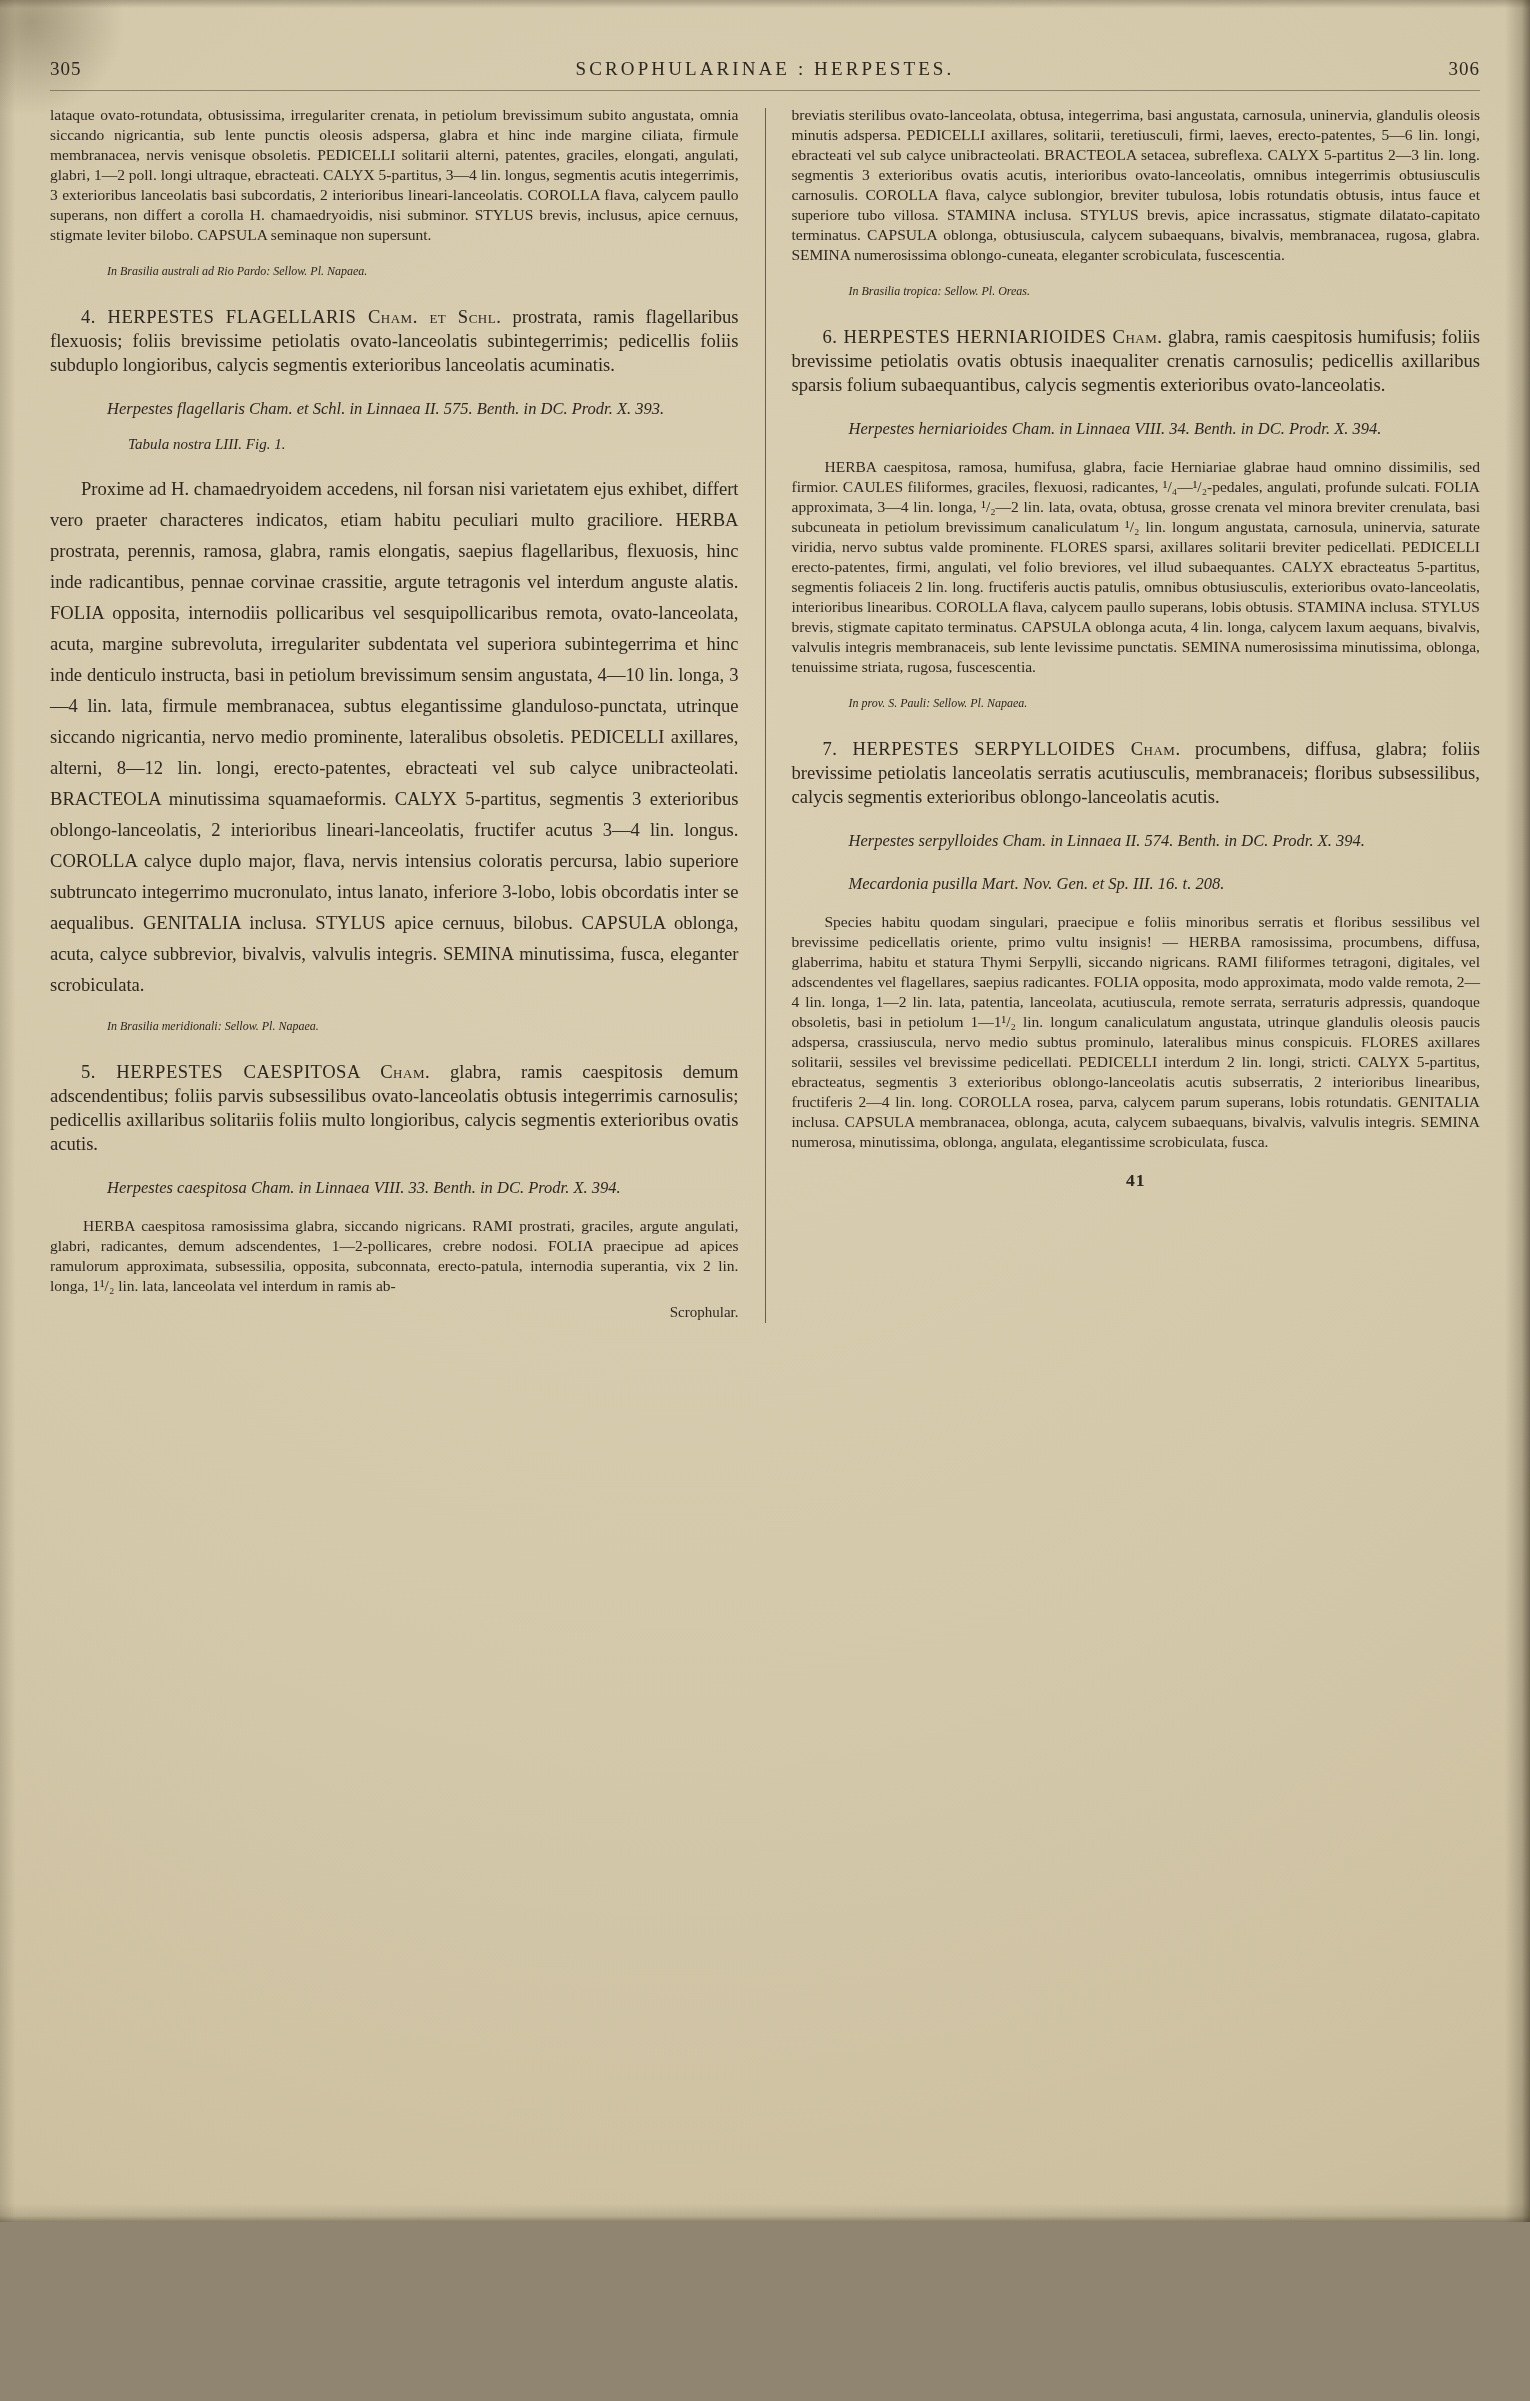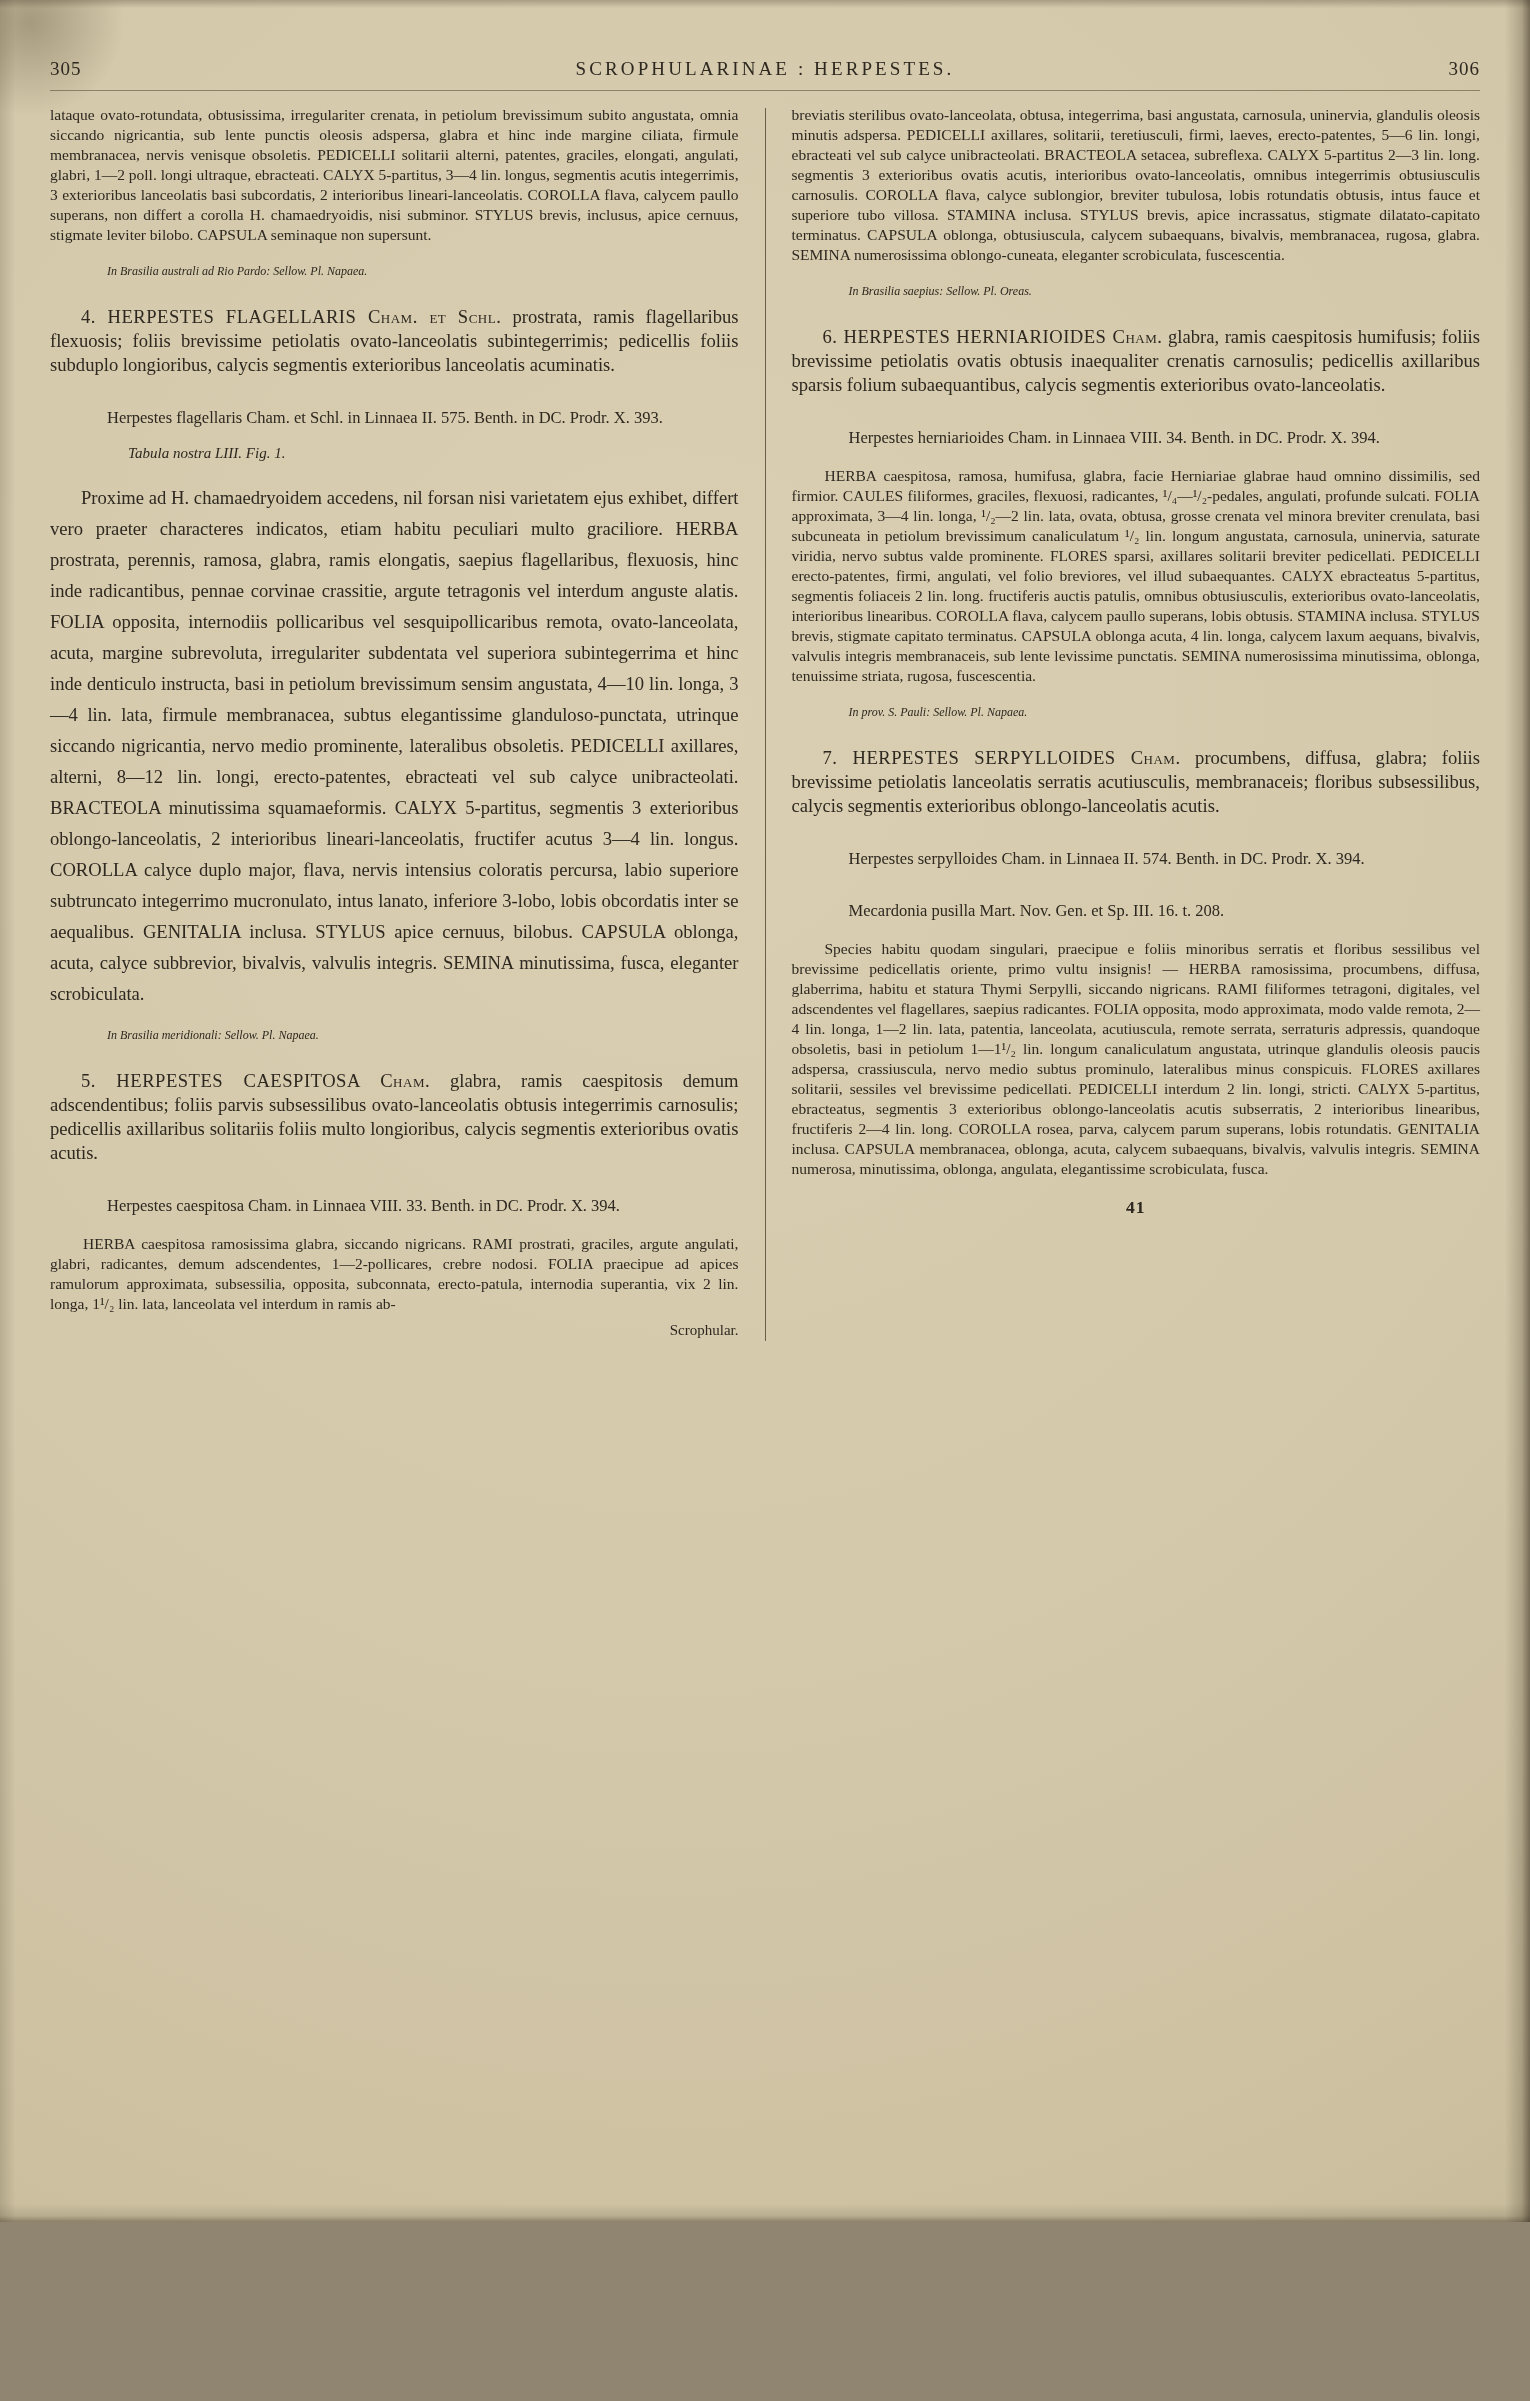--- a/index.html
+++ b/index.html
@@ -33,21 +33,21 @@
   .head-rule{height:1px;background:rgba(70,58,40,.5);margin:10.3px 50px 0 50px;}
   .columns{display:flex;align-items:stretch;margin:13.4px 50px 0 50px;}
   .col{flex:1 1 0;min-width:0;}
   .divider{width:1px;background:rgba(70,58,40,.75);margin:3.1px 26px 0 26px;}
   p{margin:0;text-align:justify;color:var(--ink);}
   .small{font-size:15.5px;line-height:20px;text-indent:33px;margin-top:17px;}
   .noindent{text-indent:0;margin-top:0;}
   .locality{font-style:italic;font-size:12px;line-height:20.7px;text-indent:57px;margin-top:16.5px;text-align:left;}
   .diagnosis{font-size:18.6px;line-height:24px;text-indent:31px;margin-top:23px;}
   .sp-name{font-variant-caps:small-caps;letter-spacing:0.5px;}
-  .citation{font-size:16.5px;line-height:22px;text-indent:57px;margin-top:30px;}
+  .citation{font-style:italic;font-size:16.5px;line-height:22px;text-indent:57px;margin-top:21px;}
   .tabula{font-style:italic;font-size:15px;line-height:19.6px;text-indent:78px;margin-top:15.5px;text-align:left;}
   .observation{font-size:18.6px;line-height:31px;text-indent:31px;margin-top:18px;}
   .signature{font-size:15px;line-height:19.6px;text-align:right;text-indent:0;margin-top:7px;}
   .sheet-number{font-size:17.6px;font-weight:bold;text-align:center;text-indent:0;margin-top:17.6px;letter-spacing:1px;}
 </style>
 </head>
 <body>
 
 <div class="page">
 
@@ -81,21 +81,21 @@
       <p class="citation">Herpestes caespitosa Cham. in Linnaea VIII. 33. Benth. in DC. Prodr. X. 394.</p>
       <p class="small">HERBA caespitosa ramosissima glabra, siccando nigricans. RAMI prostrati, graciles, argute angulati, glabri, radicantes, demum adscendentes, 1—2-pollicares, crebre nodosi. FOLIA praecipue ad apices ramulorum approximata, subsessilia, opposita, subconnata, erecto-patula, internodia superantia, vix 2 lin. longa, 1¹/₂ lin. lata, lanceolata vel interdum in ramis ab-</p>
 
       <p class="signature">Scrophular.</p>
     </section>
 
     <div class="divider"></div>
 
     <section class="col">
       <p class="small noindent">breviatis sterilibus ovato-lanceolata, obtusa, integerrima, basi angustata, carnosula, uninervia, glandulis oleosis minutis adspersa. PEDICELLI axillares, solitarii, teretiusculi, firmi, laeves, erecto-patentes, 5—6 lin. longi, ebracteati vel sub calyce unibracteolati. BRACTEOLA setacea, subreflexa. CALYX 5-partitus 2—3 lin. long. segmentis 3 exterioribus ovatis acutis, interioribus ovato-lanceolatis, omnibus integerrimis obtusiusculis carnosulis. COROLLA flava, calyce sublongior, breviter tubulosa, lobis rotundatis obtusis, intus fauce et superiore tubo villosa. STAMINA inclusa. STYLUS brevis, apice incrassatus, stigmate dilatato-capitato terminatus. CAPSULA oblonga, obtusiuscula, calycem subaequans, bivalvis, membranacea, rugosa, glabra. SEMINA numerosissima oblongo-cuneata, eleganter scrobiculata, fuscescentia.</p>
-      <p class="locality">In Brasilia saepius: Sellow. Pl. Oreas.</p>
+      <p class="locality">In Brasilia tropica: Sellow. Pl. Oreas.</p>
 
       <p class="diagnosis">
         <span class="sp-name">6. HERPESTES HERNIARIOIDES Cham.</span>
         <span class="sp-diag">glabra, ramis caespitosis humifusis; foliis brevissime petiolatis ovatis obtusis inaequaliter crenatis carnosulis; pedicellis axillaribus sparsis folium subaequantibus, calycis segmentis exterioribus ovato-lanceolatis.</span>
       </p>
       <p class="citation">Herpestes herniarioides Cham. in Linnaea VIII. 34. Benth. in DC. Prodr. X. 394.</p>
       <p class="small">HERBA caespitosa, ramosa, humifusa, glabra, facie Herniariae glabrae haud omnino dissimilis, sed firmior. CAULES filiformes, graciles, flexuosi, radicantes, ¹/₄—¹/₂-pedales, angulati, profunde sulcati. FOLIA approximata, 3—4 lin. longa, ¹/₂—2 lin. lata, ovata, obtusa, grosse crenata vel minora breviter crenulata, basi subcuneata in petiolum brevissimum canaliculatum ¹/₂ lin. longum angustata, carnosula, uninervia, saturate viridia, nervo subtus valde prominente. FLORES sparsi, axillares solitarii breviter pedicellati. PEDICELLI erecto-patentes, firmi, angulati, vel folio breviores, vel illud subaequantes. CALYX ebracteatus 5-partitus, segmentis foliaceis 2 lin. long. fructiferis auctis patulis, omnibus obtusiusculis, exterioribus ovato-lanceolatis, interioribus linearibus. COROLLA flava, calycem paullo superans, lobis obtusis. STAMINA inclusa. STYLUS brevis, stigmate capitato terminatus. CAPSULA oblonga acuta, 4 lin. longa, calycem laxum aequans, bivalvis, valvulis integris membranaceis, sub lente levissime punctatis. SEMINA numerosissima minutissima, oblonga, tenuissime striata, rugosa, fuscescentia.</p>
       <p class="locality">In prov. S. Pauli: Sellow. Pl. Napaea.</p>
 
       <p class="diagnosis">

